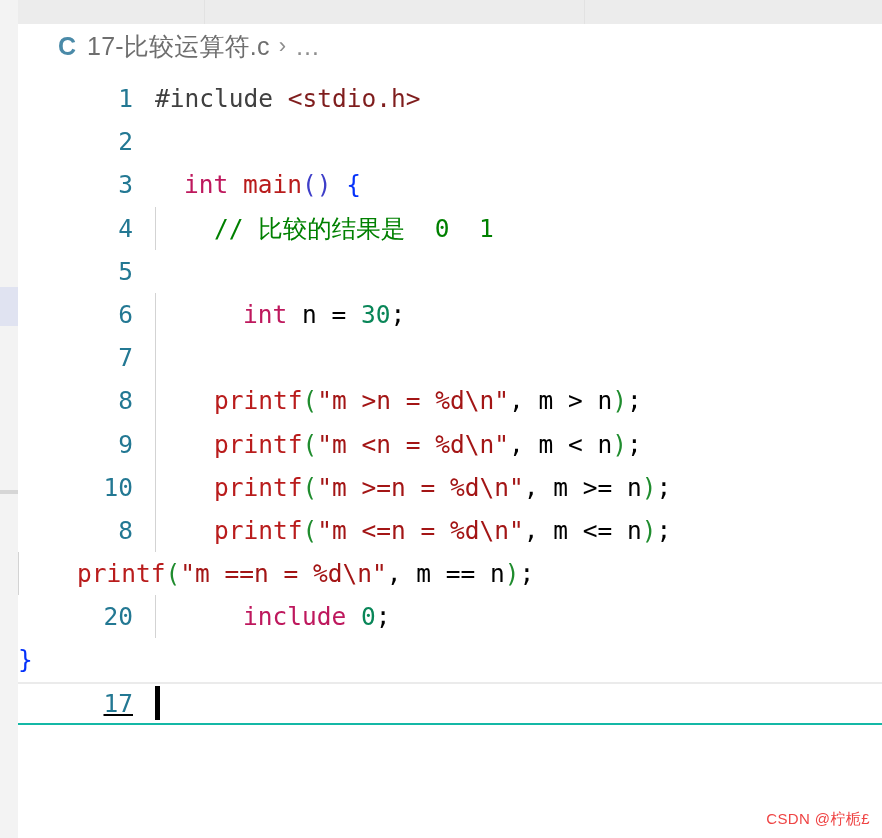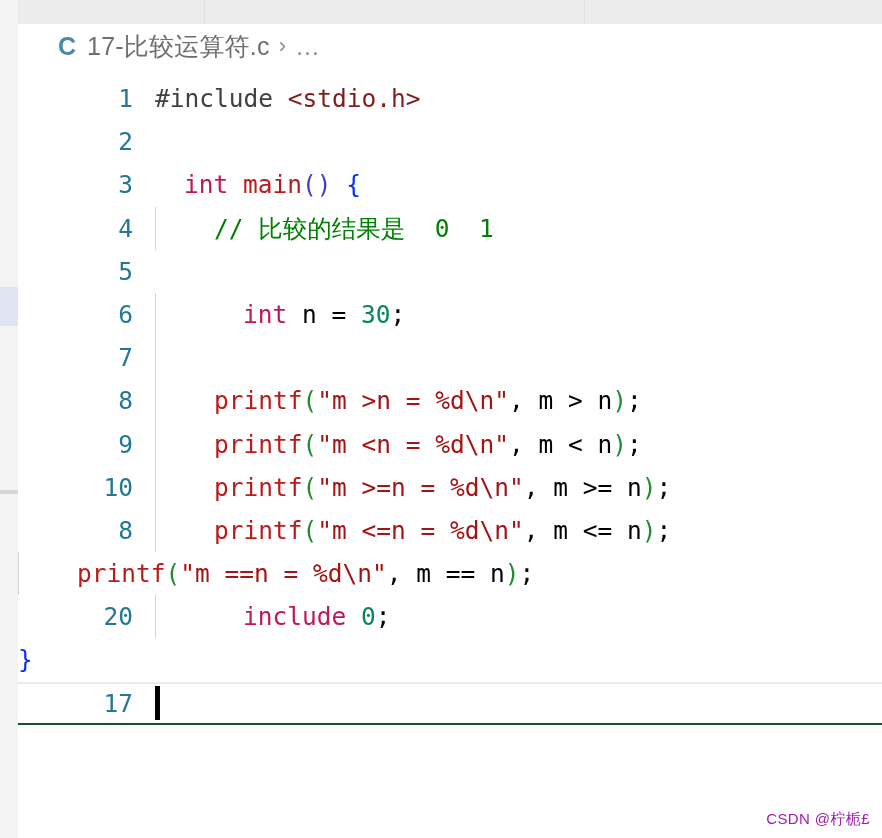--- a/index.html
+++ b/index.html
@@ -129,21 +129,22 @@
     position: relative;
     height: 43.2px;
     display: flex;
     align-items: center;
     box-sizing: border-box;
     border-top: 2px solid transparent;
     border-bottom: 2px solid transparent;
   }
   .line.active {
     border-top: 2px solid #ebebeb;
-    border-bottom: 2px solid #14532d;
+    border-bottom: 2px solid #14b8a6;
+    text-decoration: underline;
   }
   .gutter {
     width: 137px;
     flex: 0 0 137px;
     text-align: right;
     padding-right: 22px;
     box-sizing: border-box;
     color: #237893;
     font-family: "DejaVu Sans Mono", monospace;
     font-size: 24.5px;
@@ -189,21 +190,21 @@
   .t-num    { color: #098658; }   
   .t-str    { color: #a31515; }   
   .t-cmt    { color: #008000; }   
   .t-op     { color: #000000; }   
 
   
   .watermark {
     position: absolute;
     right: 12px;
     bottom: 9px;
-    color: #a21caf;
+    color: #ef4444;
     font-size: 15px;
     font-family: "Liberation Sans", sans-serif;
     letter-spacing: 0.4px;
   }
 </style>
 </head>
 <body>
 
 <div id="app">
 

